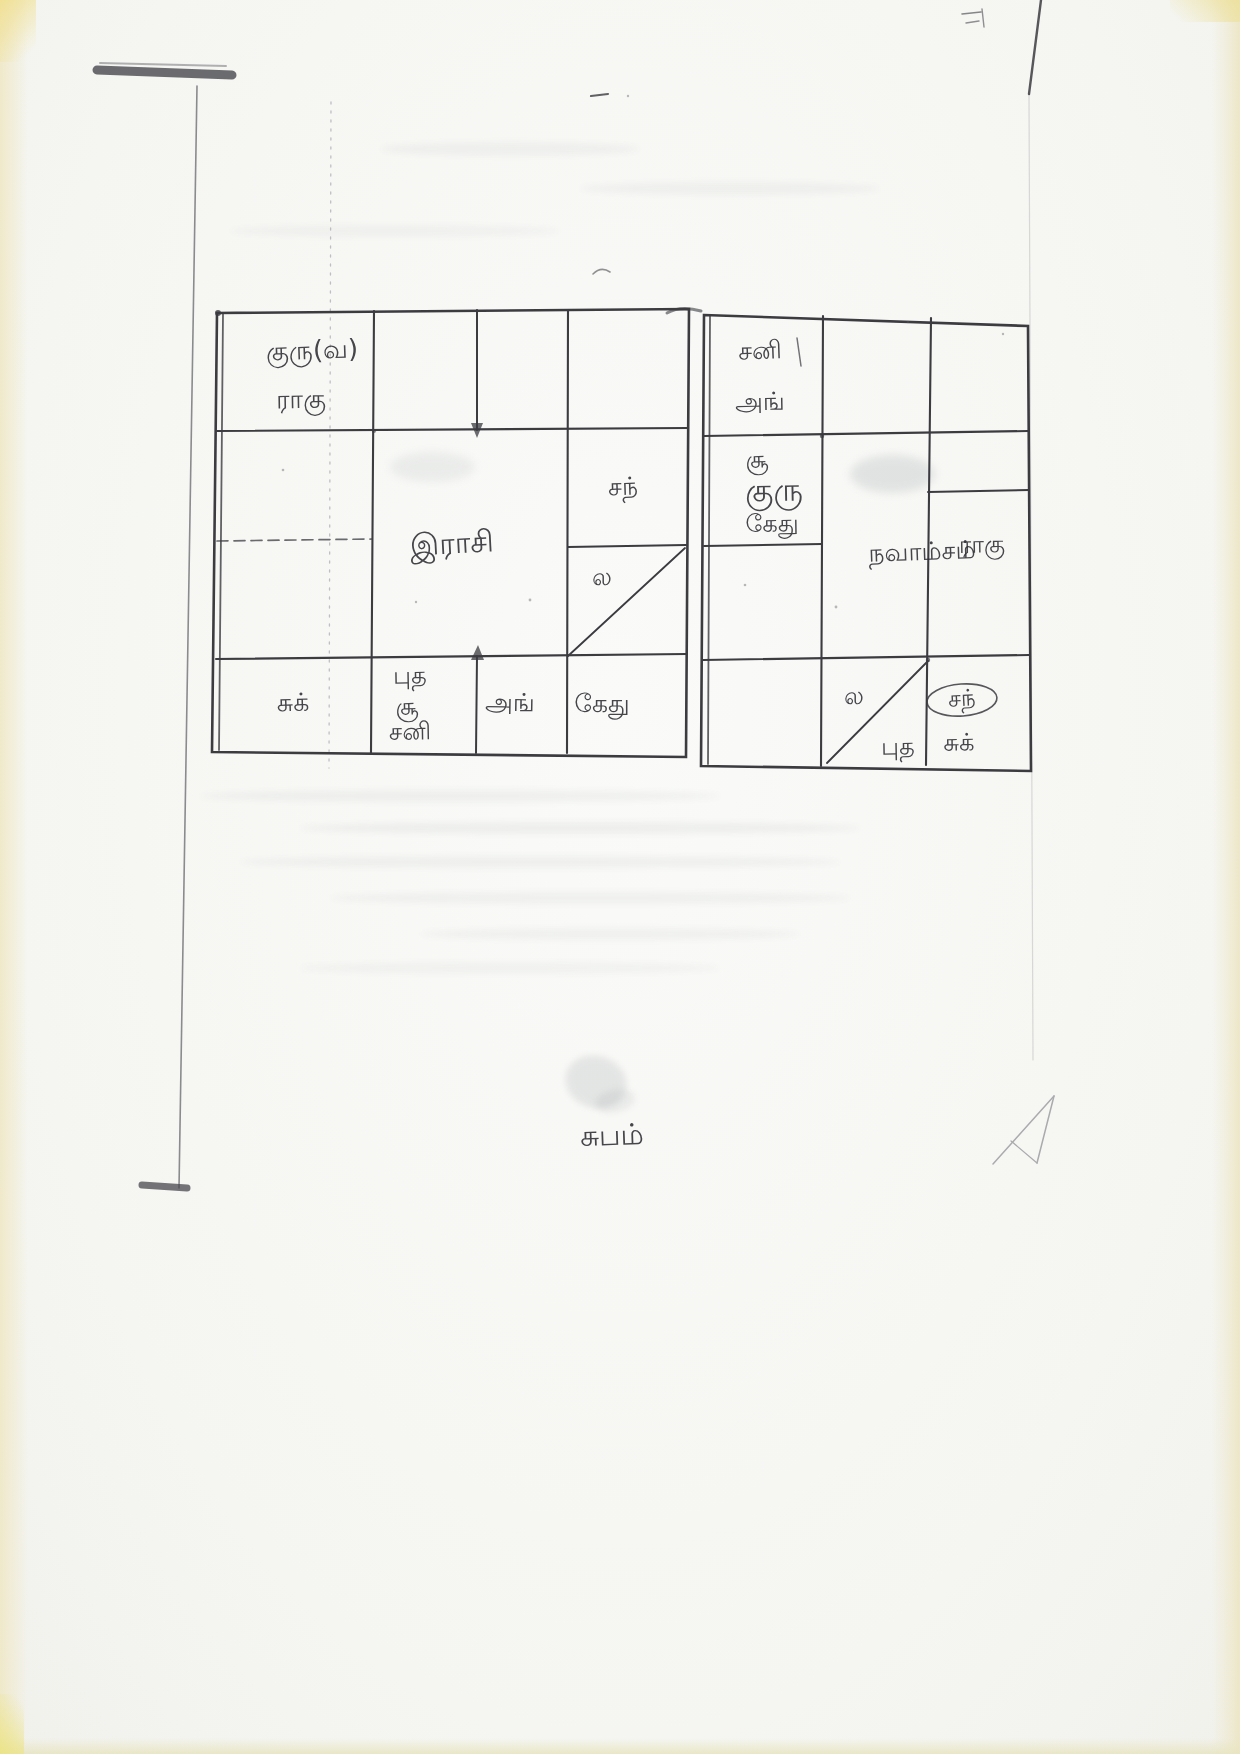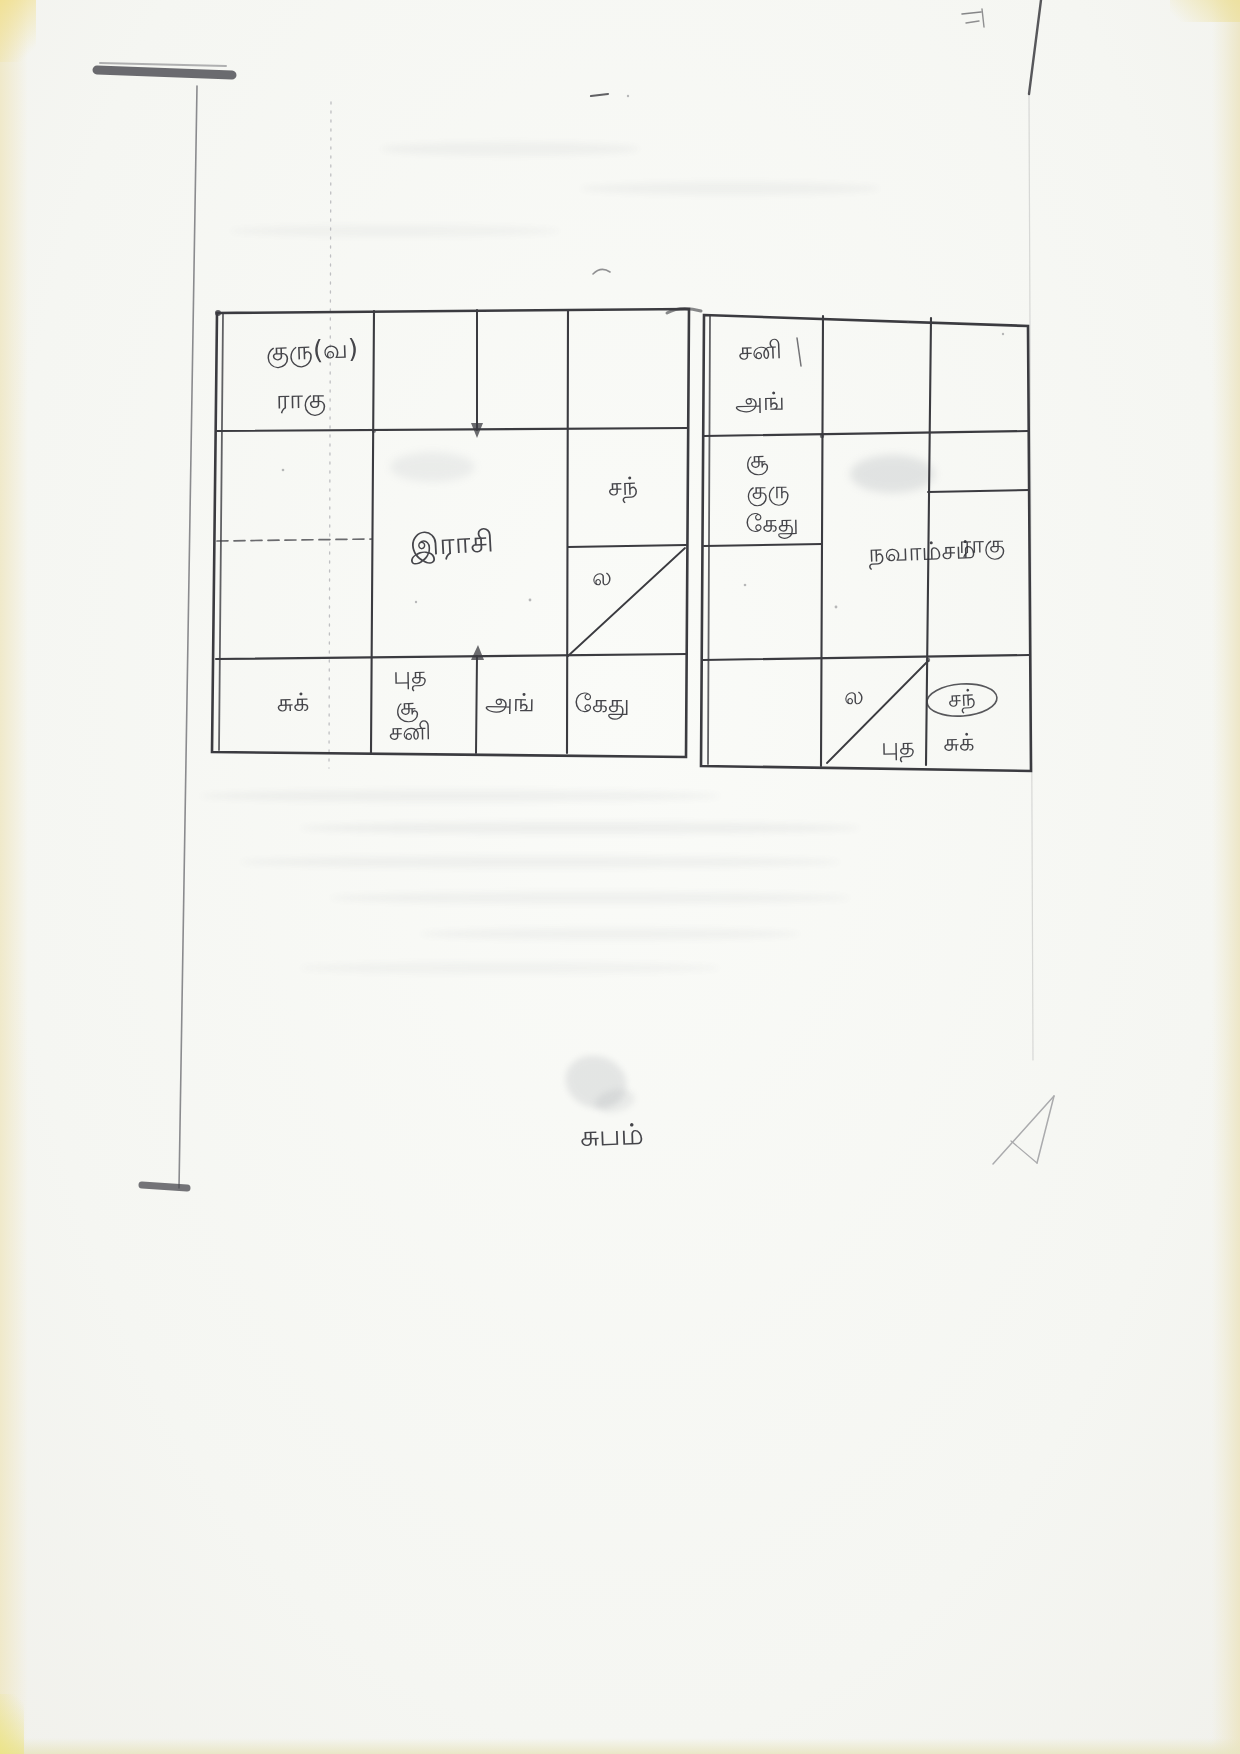--- a/index.html
+++ b/index.html
@@ -117,21 +117,21 @@
     <span class="tam" style="left:195px;top:400px;font-size:24px;--r:-2deg">சூ</span>
     <span class="tam" style="left:198px;top:425px;font-size:24px;--r:-1deg">சனி</span>
     <span class="tam" style="left:298px;top:396px;font-size:25px;--r:1deg">அங்</span>
     <span class="tam" style="left:390px;top:397px;font-size:25px;--r:0deg">கேது</span>
   </div>
 
   <div class="chart" style="left:700px;top:312px;width:332px;height:460px;">
     <span class="tam" style="left:60px;top:40px;font-size:25px;--r:-2deg">சனி</span>
     <span class="tam" style="left:60px;top:91px;font-size:25px;--r:-1deg">அங்</span>
     <span class="tam" style="left:57px;top:149px;font-size:24px;--r:-2deg">சூ</span>
-    <span class="tam" style="left:68px;top:180px;font-size:24px;--r:-1deg">குரு</span>
+    <span class="tam" style="left:74px;top:180px;font-size:32px;--r:-1deg">குரு</span>
     <span class="tam" style="left:72px;top:213px;font-size:24px;--r:-1deg">கேது</span>
     <span class="tam" style="left:222px;top:241px;font-size:25px;--r:-2deg">நவாம்சம்</span>
     <span class="tam" style="left:282px;top:234px;font-size:24px;--r:-1deg">ராகு</span>
     <span class="tam" style="left:154px;top:385px;font-size:24px;--r:0deg">ல</span>
     <span class="tam" style="left:198px;top:436px;font-size:24px;--r:-1deg">புத</span>
     <span class="tam" style="left:262px;top:388px;font-size:23px;--r:-3deg">சந்</span>
     <span class="tam" style="left:259px;top:432px;font-size:24px;--r:-1deg">சுக்</span>
   </div>
 
   <span class="tam" style="left:612px;top:1137px;font-size:29px;--r:-2deg">சுபம்</span>

